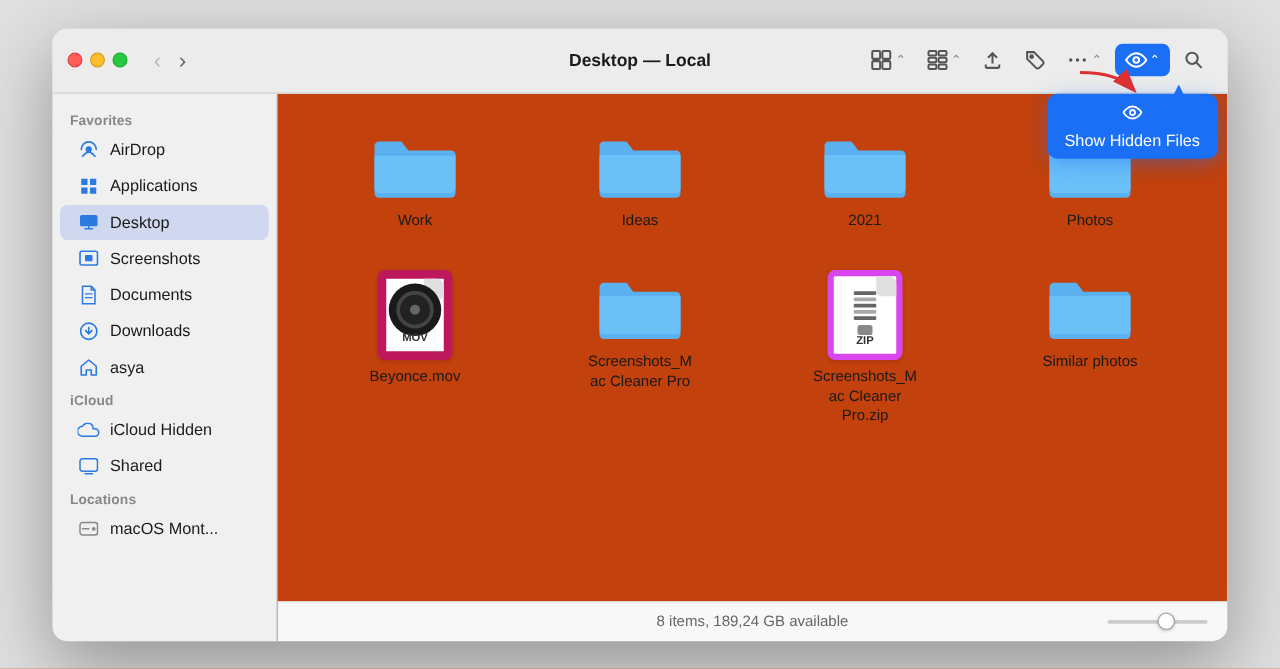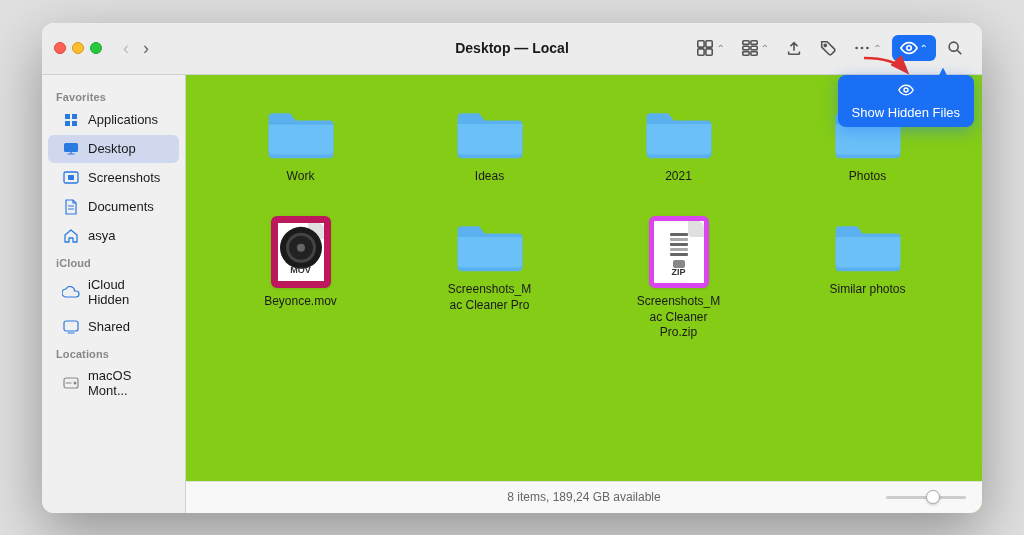--- a/index.html
+++ b/index.html
@@ -100,21 +100,21 @@
     }
 
     
     .main {
       display: flex;
       flex: 1;
       overflow: hidden;
     }
     
     .sidebar {
-      width: 144px;
+      width: 180px;
       background: #f0f0f0;
       border-right: 1px solid #d0d0d0;
       padding: 10px 0;
       overflow-y: auto;
       flex-shrink: 0;
     }
     .sidebar-section-label {
       font-size: 11px;
       font-weight: 600;
       color: #888;
@@ -142,21 +142,21 @@
       height: 18px;
       display: flex;
       align-items: center;
       justify-content: center;
       font-size: 14px;
       flex-shrink: 0;
     }
     
     .content {
       flex: 1;
-      background: #84cc16;
+      background: #c2410c;
       display: flex;
       flex-direction: column;
       overflow: hidden;
     }
     .file-grid {
       flex: 1;
       padding: 20px 24px;
       display: grid;
       grid-template-columns: repeat(4, 1fr);
       gap: 16px 8px;
@@ -457,20 +457,30 @@
         <path d="M 10 5 Q 40 5 52 18" stroke="#e03030" stroke-width="2.5" fill="none" marker-end="url(#arrowhead)"></path>
       </svg>
     </div>
   </div>
 
   <div class="main">
 
     <div class="sidebar">
       <div class="sidebar-section-label">Favorites</div>
 
+      <div class="sidebar-item">
+        <div class="sidebar-icon">
+          <svg width="16" height="16" viewBox="0 0 16 16" fill="none">
+            <path d="M8 10a2.5 2.5 0 100-5 2.5 2.5 0 000 5z" fill="#2a7ae2"></path>
+            <path d="M3 13l2.2-2.2M10.8 10.8L13 13M2 7.5a6 6 0 0112 0" stroke="#2a7ae2" stroke-width="1.3" stroke-linecap="round" fill="none"></path>
+            <path d="M4.5 11.5a4.5 4.5 0 017 0" stroke="#2a7ae2" stroke-width="1.2" stroke-linecap="round" fill="none"></path>
+          </svg>
+        </div>
+        <span>AirDrop</span>
+      </div>
 
       <div class="sidebar-item">
         <div class="sidebar-icon">
           <svg width="16" height="16" viewBox="0 0 16 16">
             <path d="M2 2h5v5H2zM9 2h5v5H9zM2 9h5v5H2zM9 9h5v5H9z" fill="#2a7ae2"></path>
           </svg>
         </div>
         <span>Applications</span>
       </div>
 
@@ -499,20 +509,29 @@
           <svg width="14" height="16" viewBox="0 0 14 16" fill="none">
             <path d="M2 1h7l3 3v11H2V1z" stroke="#2a7ae2" stroke-width="1.2"></path>
             <path d="M9 1v3h3" stroke="#2a7ae2" stroke-width="1.2"></path>
             <line x1="4" y1="7" x2="10" y2="7" stroke="#2a7ae2" stroke-width="1"></line>
             <line x1="4" y1="10" x2="10" y2="10" stroke="#2a7ae2" stroke-width="1"></line>
           </svg>
         </div>
         <span>Documents</span>
       </div>
 
+      <div class="sidebar-item">
+        <div class="sidebar-icon">
+          <svg width="16" height="16" viewBox="0 0 16 16" fill="none">
+            <circle cx="8" cy="8" r="6.5" stroke="#2a7ae2" stroke-width="1.3"></circle>
+            <path d="M8 5v4M5.5 7.5L8 10l2.5-2.5" stroke="#2a7ae2" stroke-width="1.3" stroke-linecap="round"></path>
+          </svg>
+        </div>
+        <span>Downloads</span>
+      </div>
 
       <div class="sidebar-item">
         <div class="sidebar-icon">
           <svg width="16" height="16" viewBox="0 0 16 16" fill="none">
             <path d="M2 7l6-5 6 5v7H10v-4H6v4H2V7z" stroke="#2a7ae2" stroke-width="1.3" stroke-linejoin="round"></path>
           </svg>
         </div>
         <span>asya</span>
       </div>
 

